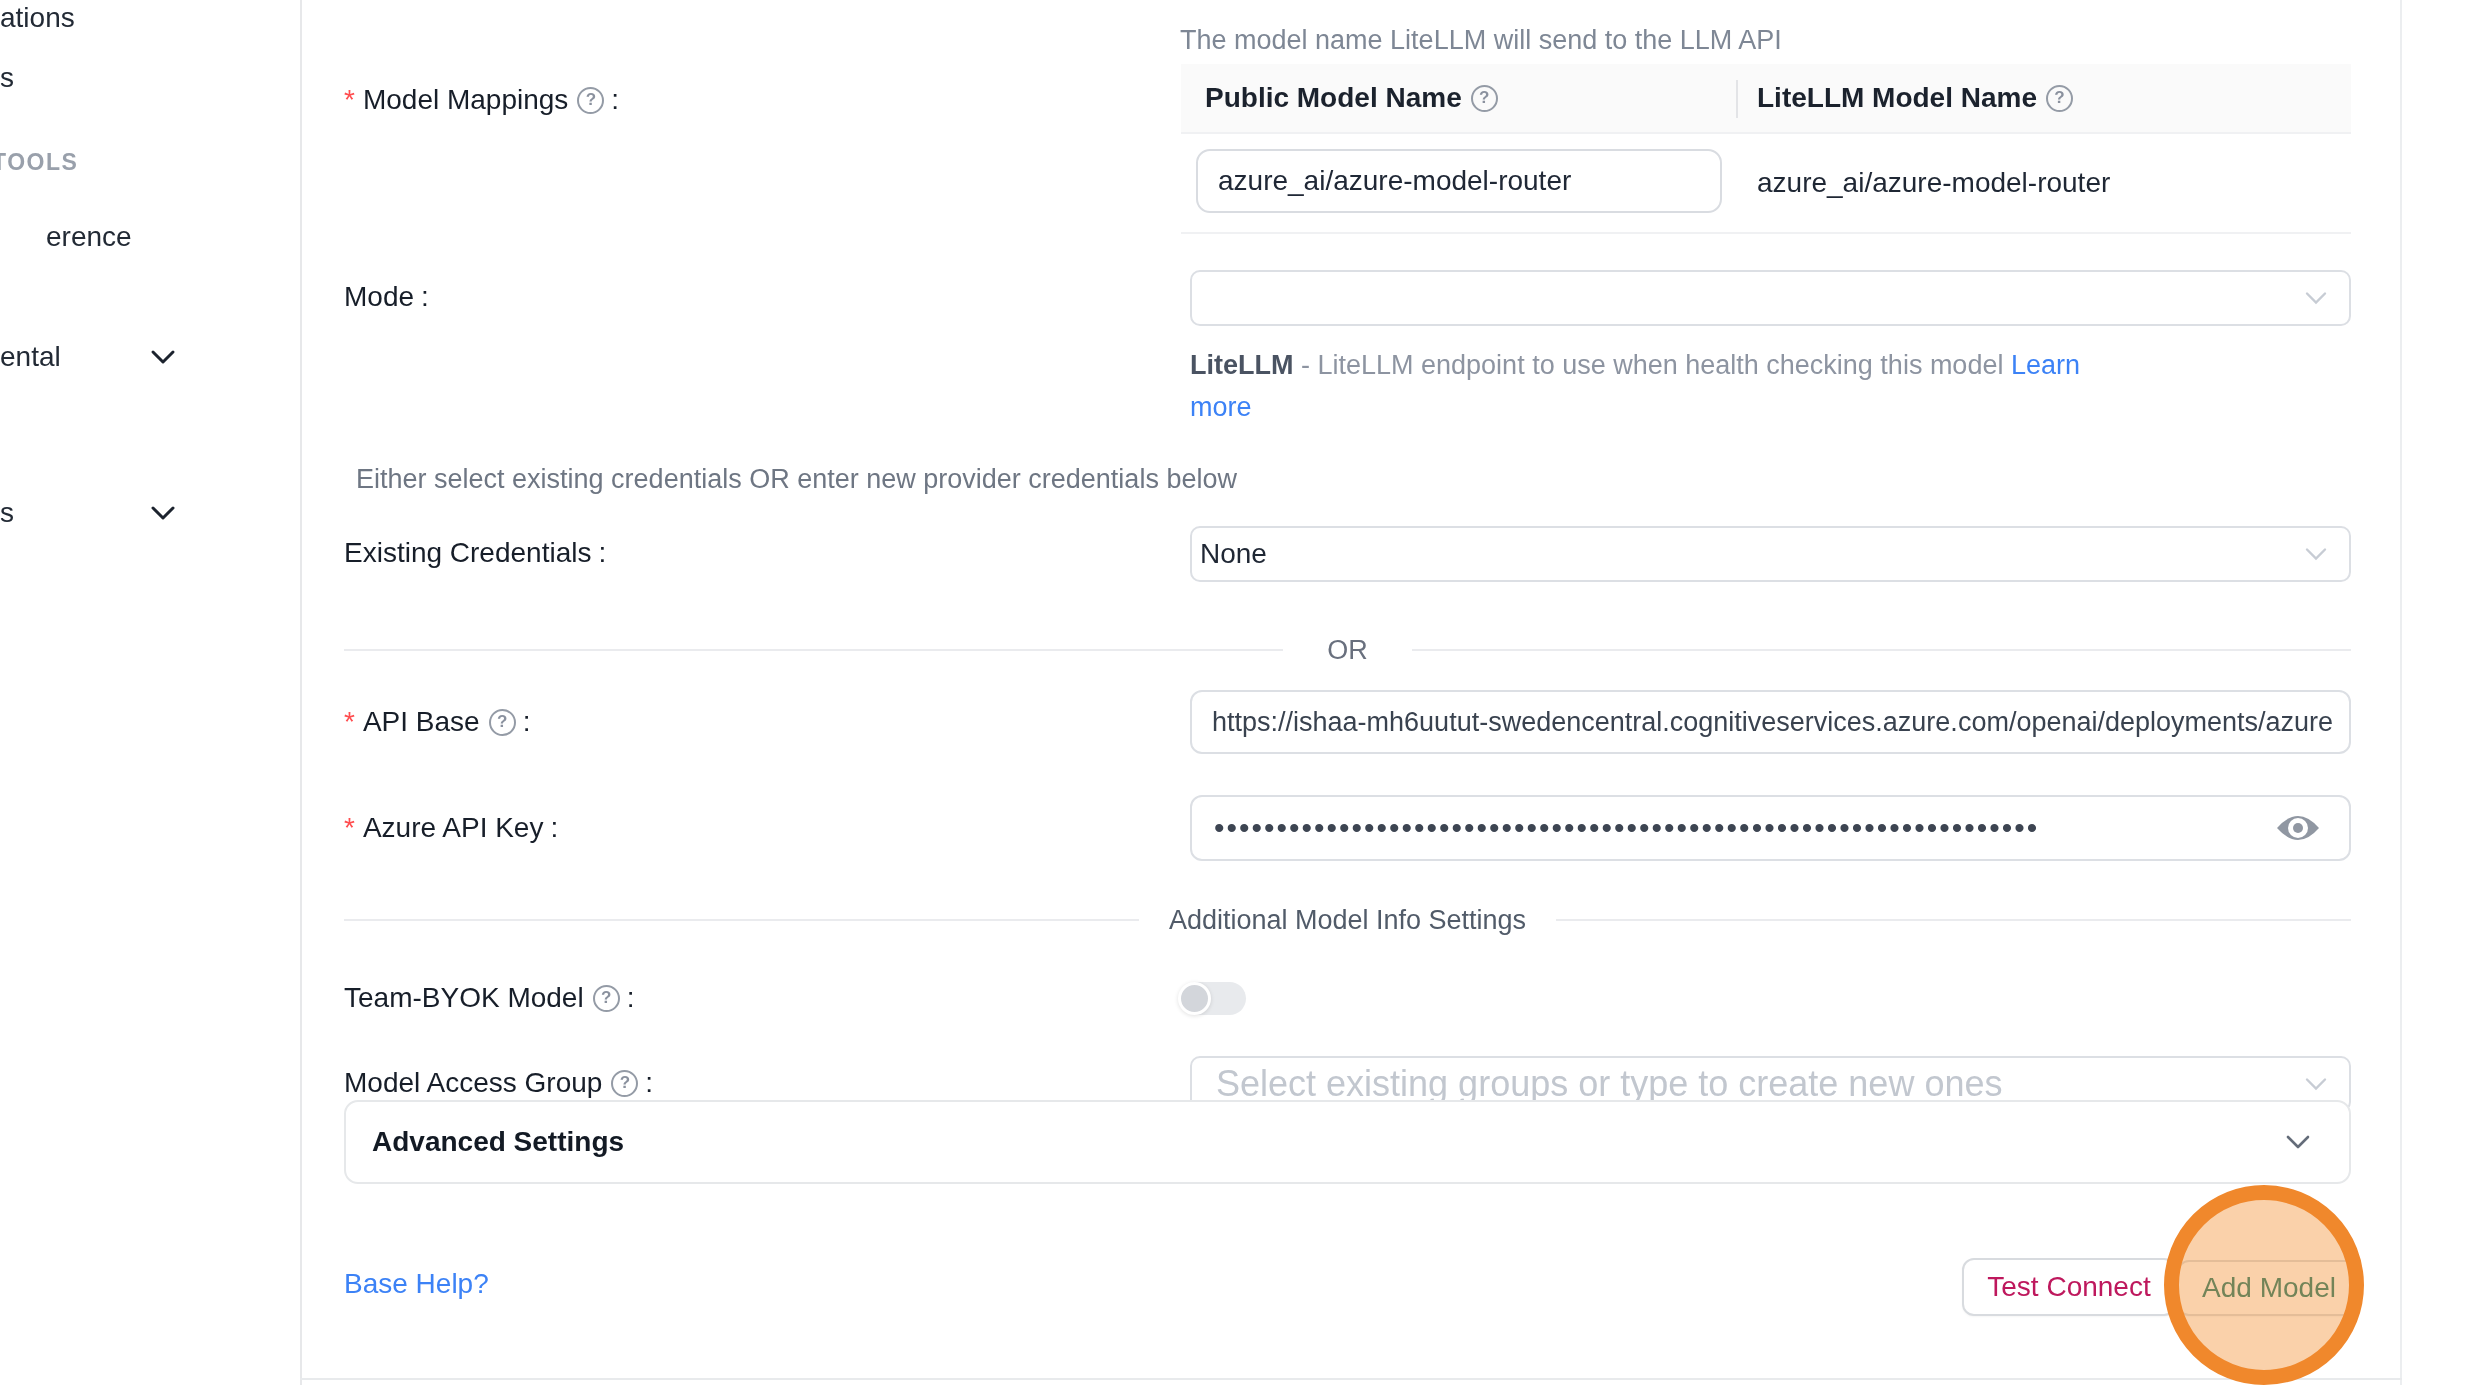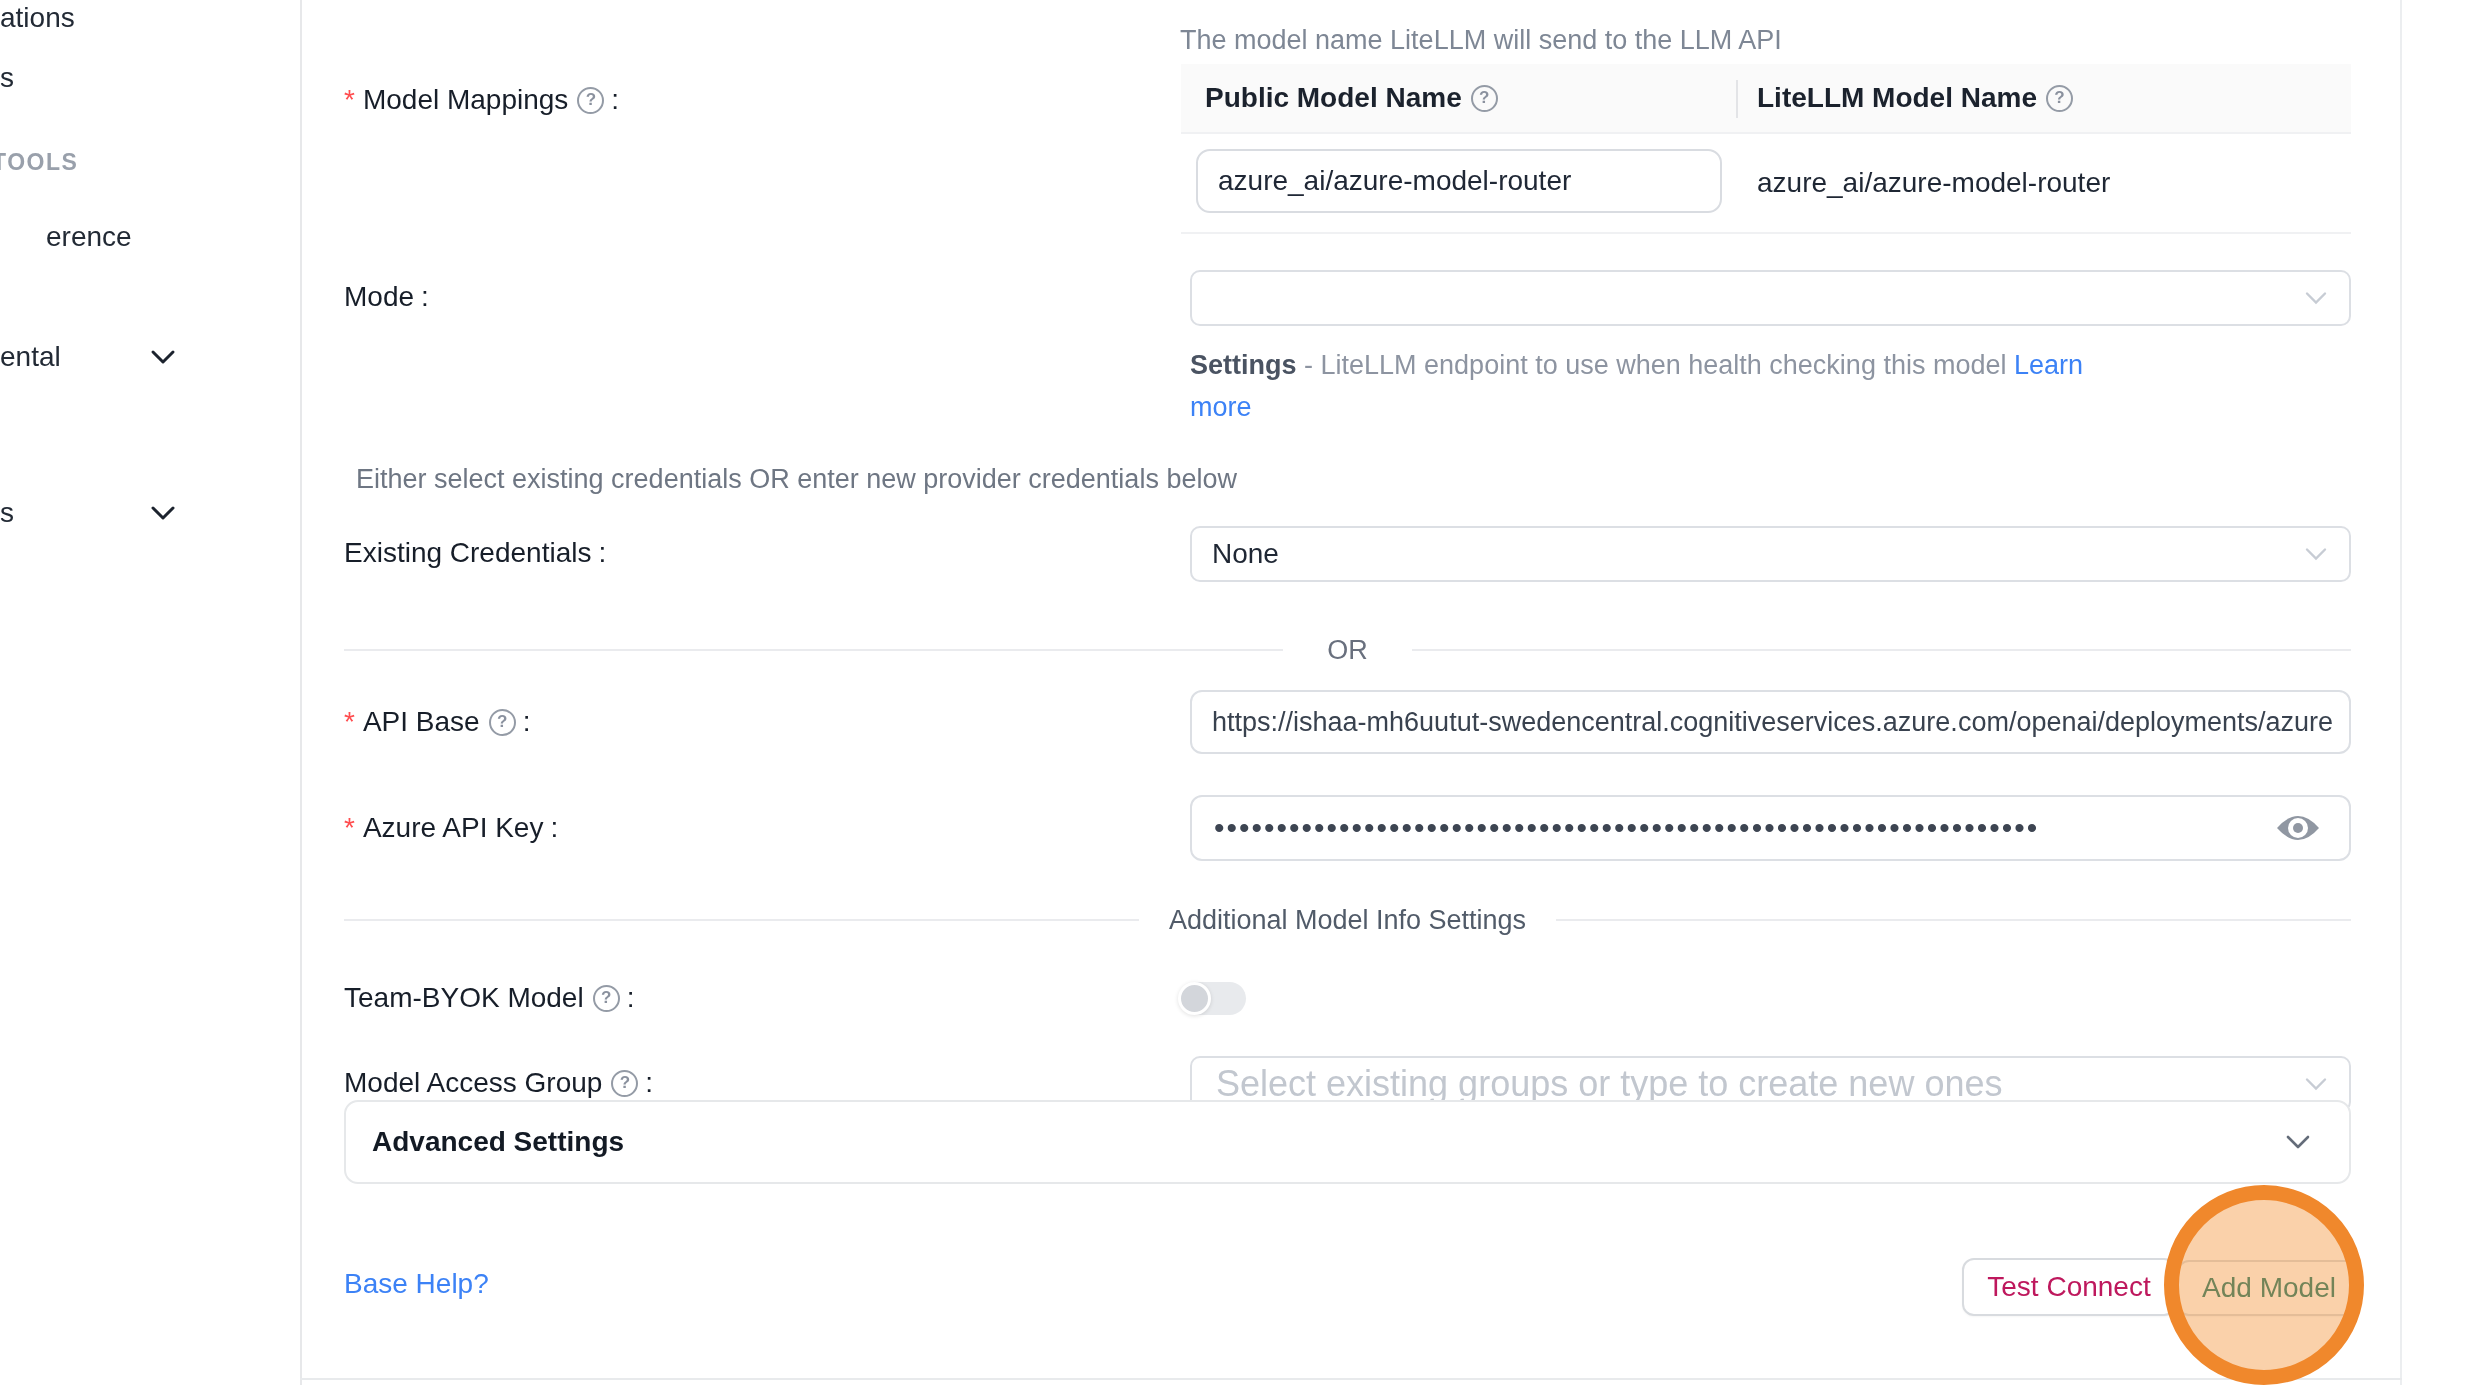--- a/index.html
+++ b/index.html
@@ -33,21 +33,21 @@
   .mtable .th2{padding-left:20px;}
   .th-div{position:absolute;left:555px;top:16px;width:2px;height:38px;background:#e3e4e7;}
   .mtable .tbody{height:98px;position:relative;border-bottom:2px solid #f0f1f3;background:#fff;}
   .map-input{position:absolute;left:15px;top:15px;width:526px;height:64px;box-sizing:border-box;border:2px solid #d9dce1;border-radius:14px;
              font-family:inherit;font-size:28px;color:#202836;padding:0 20px;outline:none;background:#fff;}
   .map-value{position:absolute;left:576px;top:0;height:98px;display:flex;align-items:center;font-size:28px;color:#1f2734;}
 
   
   .sel{position:absolute;left:1190px;width:1161px;height:56px;background:#fff;border:2px solid #dcdfe4;border-radius:10px;
        box-sizing:border-box;display:flex;align-items:center;cursor:pointer;}
-  .sel .val{padding-left:20px;font-size:28px;color:#1f2734;}
+  .sel .val{padding-left:8px;font-size:28px;color:#1f2734;}
   .sel .ph{padding-left:24px;font-size:36px;color:#c2c7cf;}
   .sel .caret{position:absolute;right:22px;top:50%;transform:translateY(-50%);display:flex;}
   .tinput{position:absolute;left:1190px;width:1161px;box-sizing:border-box;border:2px solid #dcdfe4;border-radius:12px;background:#fff;
           font-family:inherit;font-size:27px;color:#39424f;padding:0 16px 0 20px;outline:none;white-space:nowrap;overflow:hidden;}
 
   
   .tdivider{position:absolute;left:344px;width:2007px;height:40px;display:flex;align-items:center;}
   .tdivider .line{flex:1;height:2px;background:#eaebee;}
   .tdivider .dtext{font-size:27px;color:#69707e;font-weight:500;white-space:nowrap;}
 
@@ -156,21 +156,21 @@
   </div>
   <div class="sel" style="top:270px;">
     <span class="caret">
       <svg width="22" height="14" viewBox="0 0 22 14">
           <path d="M2 2.5 L11 11.5 L20 2.5" fill="none" stroke="#c7ccd4" stroke-width="2.4" stroke-linecap="round"></path>
         </svg>
     </span>
   </div>
 
   <div class="extra">
-    <b>Settings</b><span> - LiteLLM endpoint to use when health checking this model </span><a>Learn</a><br>
+    <b>LiteLLM</b><span> - LiteLLM endpoint to use when health checking this model </span><a>Learn</a><br>
     <a>more</a>
   </div>
 
   <div class="note" style="left:356px;top:461px;">Either select existing credentials OR enter new provider credentials below</div>
 
   <div class="lbl" style="left:344px;top:533px;">
     <span>Existing Credentials</span>
     <span class="colon">:</span>
   </div>
   <div class="sel" style="top:526px;">

